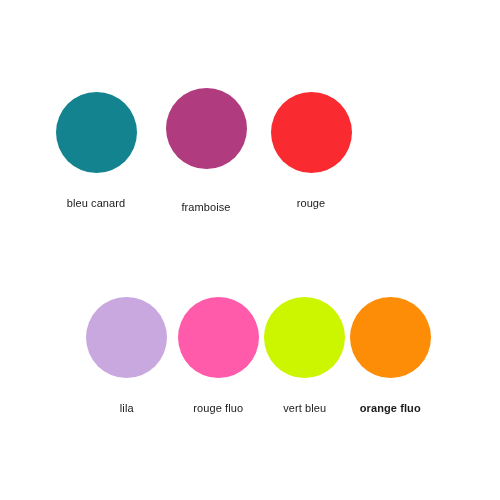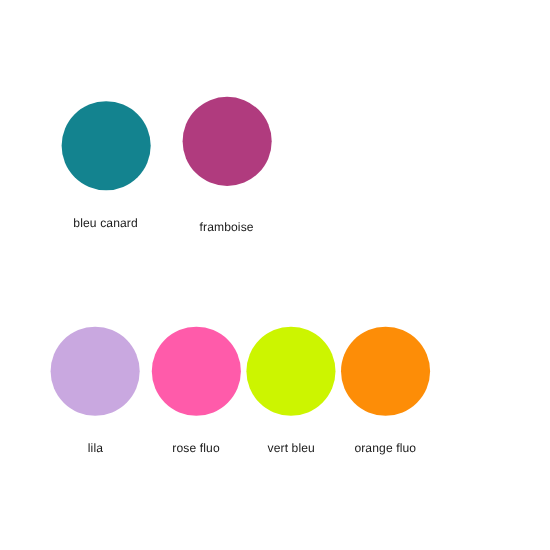--- a/index.html
+++ b/index.html
@@ -24,21 +24,21 @@
   .swatch-row {
     position: absolute;
     left: 0;
     width: 396px;
     display: flex;
     flex-direction: row;
     align-items: center;
     justify-content: flex-start;
   }
   #swatch-row-1 { top: 88px; }
-  #swatch-row-2 { top: 297px; }
+  #swatch-row-2 { top: 297px; padding-left: 40px; }
 
   .swatch-cell {
     width: 110px;
     display: flex;
     flex-direction: column;
     align-items: center;
   }
   
   #swatch-row-1 .swatch-cell:nth-child(1),
   #swatch-row-2 .swatch-cell:nth-child(1) { margin-left: 41px; }
@@ -77,40 +77,44 @@
       <div class="swatch-circle" style="background: rgb(19, 131, 143);"></div>
       <div class="swatch-label" style="color: rgb(26, 26, 26);">bleu canard</div>
     </div>
 
 
     <div class="swatch-cell">
       <div class="swatch-circle" style="background: rgb(176, 59, 126);"></div>
       <div class="swatch-label" style="color: rgb(26, 26, 26); margin-top: 32px;">framboise</div>
     </div>
 
+    <div class="swatch-cell">
+      <div class="swatch-circle" style="background: rgb(249, 43, 48);"></div>
+      <div class="swatch-label" style="color: rgb(26, 26, 26);">rouge</div>
+    </div>
 
   </div>
 
   <div class="swatch-row" id="swatch-row-2">
 
     <div class="swatch-cell">
       <div class="swatch-circle" style="background: rgb(201, 168, 224);"></div>
       <div class="swatch-label" style="color: rgb(26, 26, 26);">lila</div>
     </div>
 
     <div class="swatch-cell">
       <div class="swatch-circle" style="background: rgb(255, 91, 170);"></div>
-      <div class="swatch-label" style="color: rgb(26, 26, 26);">rose fluo</div>
+      <div class="swatch-label" style="color: rgb(26, 26, 26);">rouge fluo</div>
     </div>
 
     <div class="swatch-cell">
       <div class="swatch-circle" style="background: rgb(204, 245, 0);"></div>
       <div class="swatch-label" style="color: rgb(26, 26, 26);">vert bleu</div>
     </div>
 
     <div class="swatch-cell">
       <div class="swatch-circle" style="background: rgb(253, 141, 7);"></div>
-      <div class="swatch-label" style="color: rgb(26, 26, 26);">orange fluo</div>
+      <div class="swatch-label" style="color: rgb(26, 26, 26); font-weight: bold;">orange fluo</div>
     </div>
 
   </div>
 
 </div>
 
 </body></html>

